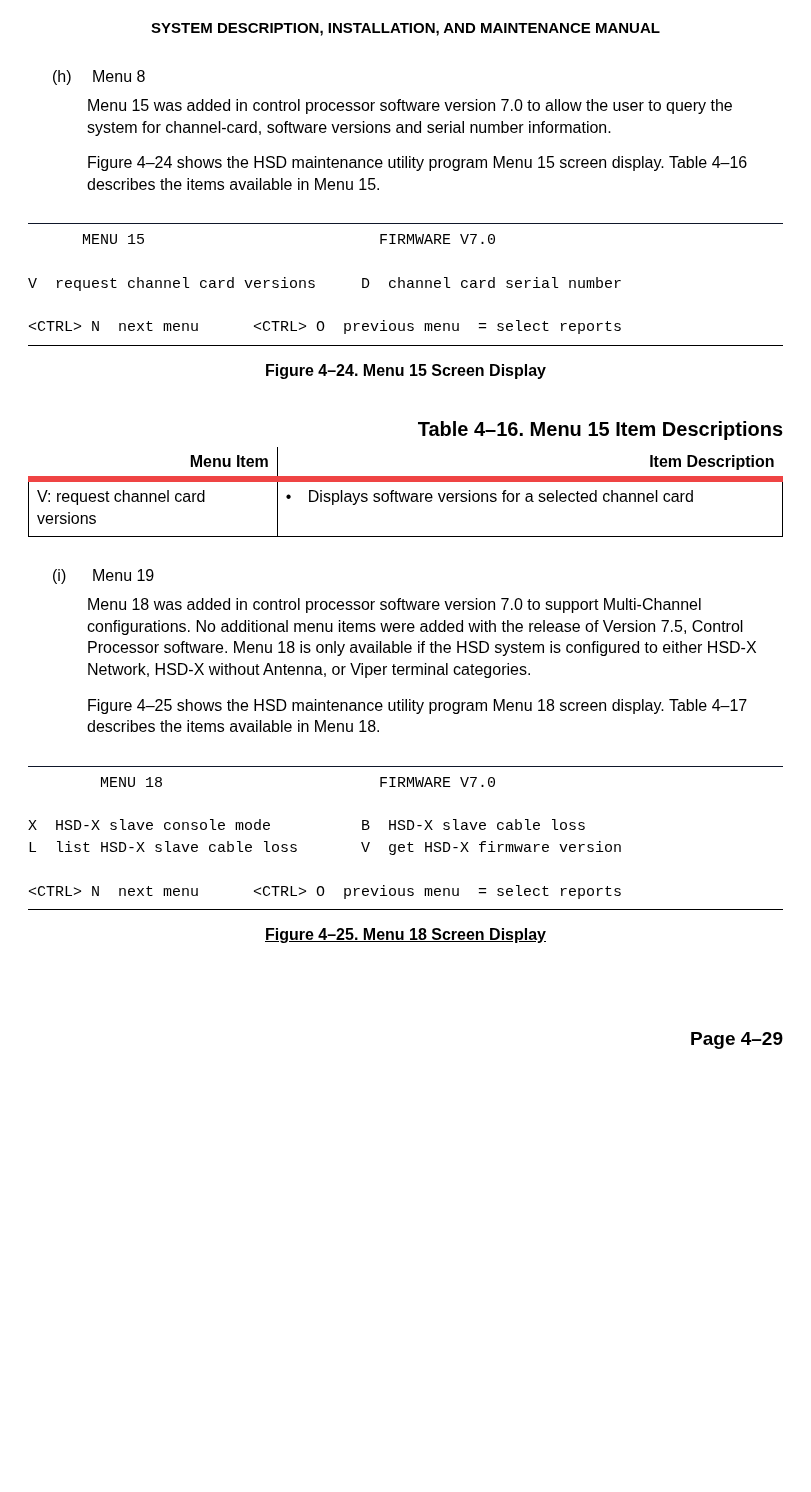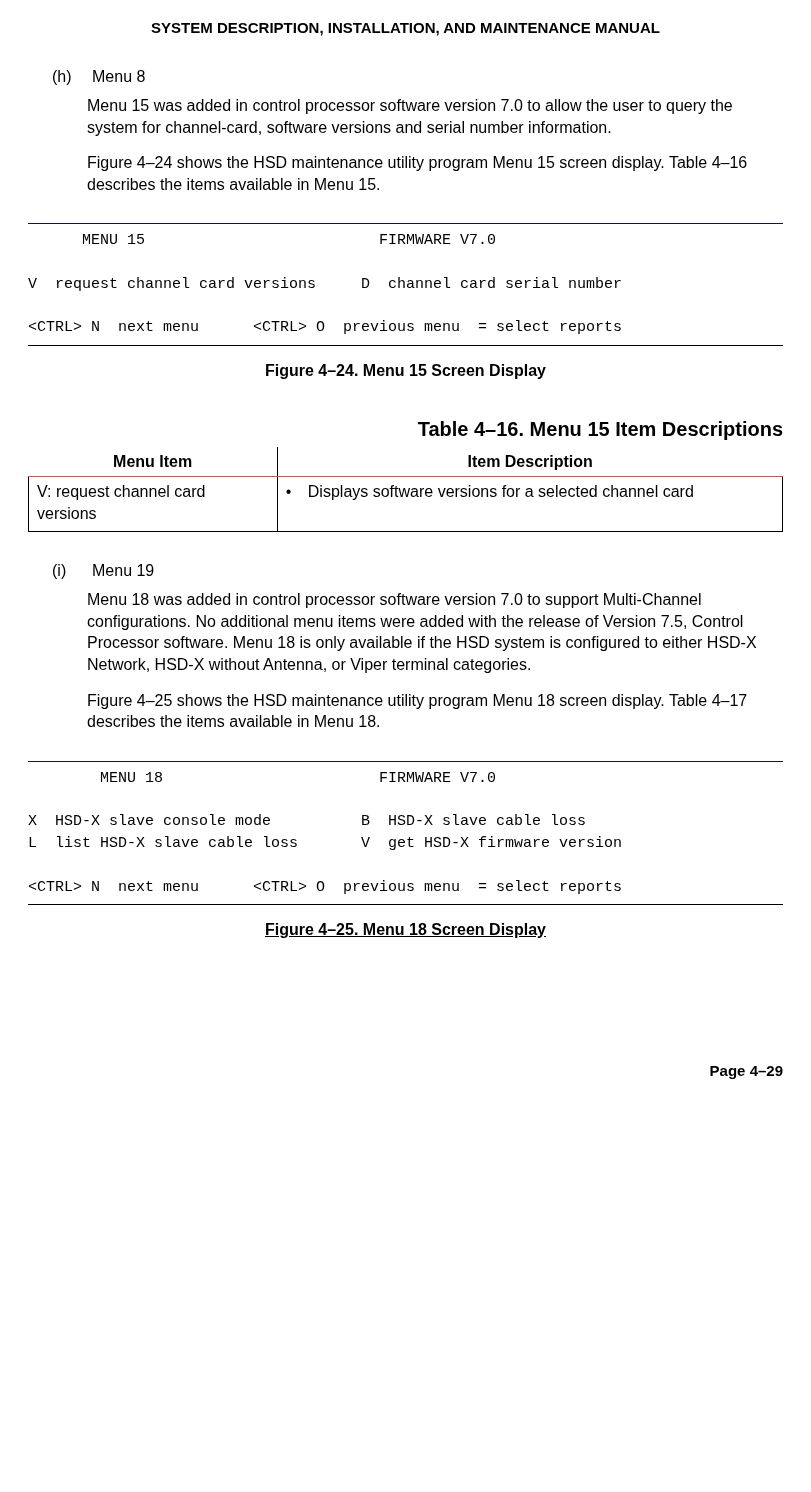--- a/index.html
+++ b/index.html
@@ -57,40 +57,40 @@
       font-size: 20px;
       margin-bottom: 4px;
     }
     table {
       border-collapse: collapse;
       width: 100%;
       margin-bottom: 28px;
     }
     th {
       font-weight: bold;
-      text-align: center;
+      text-align: right;
       padding: 4px 8px;
-      border-bottom: 1px solid #ef4444;
+      border-bottom: 6px solid #ef4444;
     }
     th:first-child { width: 33%; border-right: 1px solid #000; }
     tbody tr { border-bottom: 1px solid #000; }
     tbody tr:first-child td { border-top: 1px solid #000; }
     td {
       vertical-align: top;
       padding: 4px 8px 6px 8px;
     }
     td:first-child { border-left: 1px solid #000; border-right: 1px solid #000; }
     td:last-child  { border-right: 1px solid #000; }
     .desc-row { display: flex; }
     .bullet { width: 22px; flex-shrink: 0; text-align: left; }
     .page-footer {
       text-align: right;
       font-weight: bold;
-      font-size: 15px;
-      margin-top: 120px;
+      font-size: 19px;
+      margin-top: 81px;
       line-height: 1.3;
     }
   </style>
 </head>
 <body>
 
 <div class="header">
   <div>SYSTEM DESCRIPTION, INSTALLATION, AND MAINTENANCE MANUAL</div>
 </div>
 

